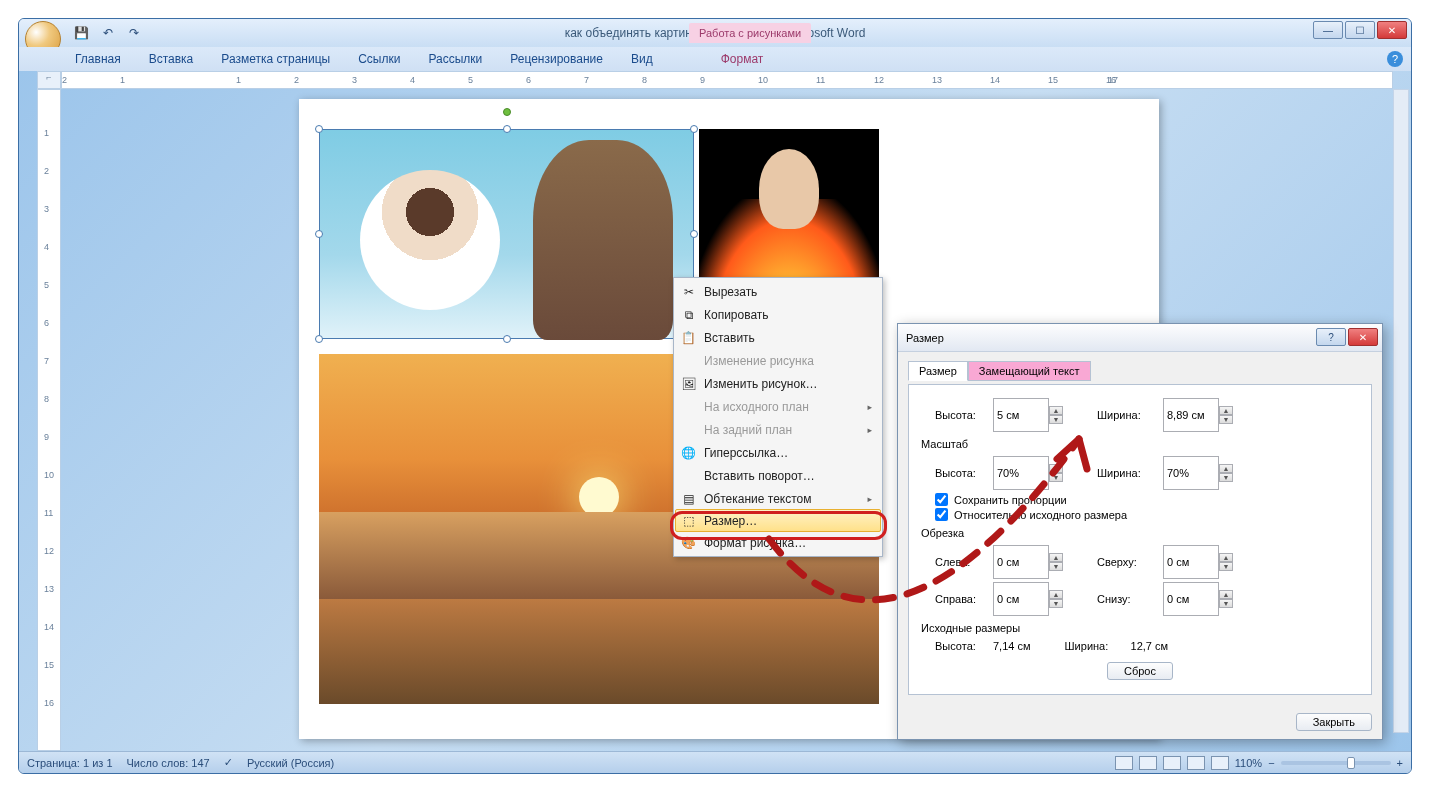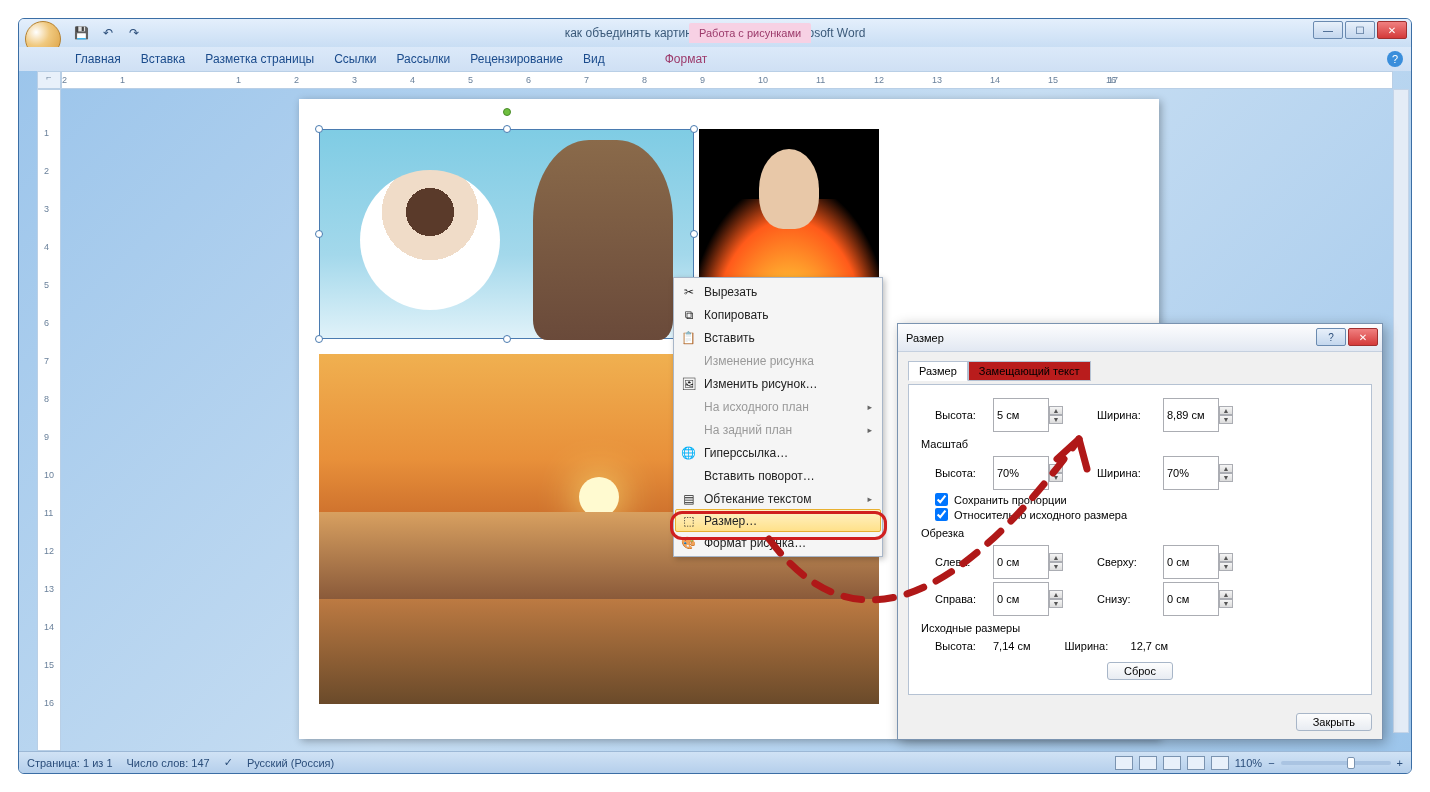--- a/index.html
+++ b/index.html
@@ -11,21 +11,21 @@
 .qat { display: flex; align-items: center; gap: 4px; padding: 0 6px; }
 .office-btn { width: 36px; height: 36px; border-radius: 50%; background: radial-gradient(circle at 30% 30%, #fff, #f0c97f 40%, #d99b3a); border: 1px solid #b48030; position: relative; top: 6px; margin-right: 6px; }
 .qat-btn { width: 22px; height: 22px; display: flex; align-items: center; justify-content: center; color: #2a4d7a; font-size: 12px; }
 .title-text { position: absolute; left: 50%; transform: translateX(-50%); }
 .context-tab-label { position: absolute; left: 670px; background: #f7d1e4; color: #9c3a6b; padding: 4px 10px; font-size: 11px; border-radius: 2px 2px 0 0; }
 .win-controls { position: absolute; right: 4px; top: 2px; display: flex; gap: 2px; }
 .win-btn { width: 30px; height: 18px; border: 1px solid #6a8ab0; border-radius: 2px; background: linear-gradient(#e8f0fa,#c4d7ee); display: flex; align-items: center; justify-content: center; font-size: 10px; color: #2a4d7a; }
 .win-btn.close { background: linear-gradient(#f08080,#d43a3a); color: #fff; border-color: #a03030; }
 
 
-.ribbon-tabs { height: 24px; background: linear-gradient(#dbe9f9,#cfe0f4); display: flex; align-items: center; padding: 0 46px; gap: 0; font-size: 12px; position: relative; }
+.ribbon-tabs { height: 24px; background: linear-gradient(#dbe9f9,#cfe0f4); display: flex; align-items: center; padding: 0 46px; gap: 8px; font-size: 12px; position: relative; }
 .ribbon-tab { padding: 4px 10px; color: #1a4b8c; cursor: pointer; }
 .ribbon-tab.context { color: #9c3a6b; margin-left: 40px; }
 .help-icon { position: absolute; right: 8px; width: 16px; height: 16px; border-radius: 50%; background: #3a8edb; color: #fff; font-size: 11px; text-align: center; line-height: 16px; }
 
 
 .doc-wrap { position: absolute; top: 52px; left: 0; right: 0; bottom: 22px; background: linear-gradient(135deg, #9cc5eb 0%, #c6ddf2 50%, #9cc5eb 100%); }
 .ruler-corner { position: absolute; left: 18px; top: 0; width: 24px; height: 18px; background: #e8f0fa; border: 1px solid #b9cfe6; font-size: 9px; text-align: center; color: #6a819b; }
 .ruler-h { position: absolute; left: 42px; right: 18px; top: 0; height: 18px; background: #fff; border: 1px solid #b9cfe6; font-size: 9px; color: #6a819b; overflow: hidden; display: flex; align-items: center; }
 .ruler-v { position: absolute; left: 18px; top: 18px; bottom: 0; width: 24px; background: #fff; border: 1px solid #b9cfe6; font-size: 9px; color: #6a819b; }
 .ruler-h span, .ruler-v span { position: absolute; }
@@ -54,21 +54,21 @@
 .menu-item .arrow { margin-left: auto; font-size: 9px; color: #666; }
 .menu-item.hl { background: linear-gradient(#fff2c8,#ffe18a); border: 1px solid #e8b030; border-radius: 2px; margin: -1px; }
 .hl-ring { position:absolute; left:651px; top:492px; width:217px; height:29px; border:3px solid #d02020; border-radius:12px; pointer-events:none; }
 
 
 .dialog { position: absolute; right: 28px; top: 304px; width: 486px; background: #f0f0f0; border: 1px solid #7a93b0; box-shadow: 3px 3px 12px rgba(0,0,0,.3); font-size: 11px; }
 .dlg-title { height: 28px; background: linear-gradient(#fdfdfe,#e2e8f2); border-bottom: 1px solid #c5d0df; display: flex; align-items: center; padding: 0 8px; position: relative; }
 .dlg-wc { position: absolute; right: 4px; top: 4px; display: flex; gap: 2px; }
 .dlg-body { padding: 8px 10px 10px; }
 .dlg-tabs { display: flex; gap: 0; margin-bottom: 4px; }
-.dlg-tab { padding: 3px 10px; border: 1px solid #b5c2d3; background: #b91c1c; font-size: 11px; position: relative; top: 1px; }
+.dlg-tab { padding: 3px 10px; border: 1px solid #b5c2d3; background: #f9a8d4; font-size: 11px; position: relative; top: 1px; }
 .dlg-tab.active { background: #fff; border-bottom-color: #fff; }
 .dlg-panel { border: 1px solid #b5c2d3; background: #fff; padding: 10px 12px 14px; }
 .group-lbl { margin: 6px 0 6px 0; color: #000; }
 .row { display: flex; align-items: center; gap: 6px; margin: 3px 0 3px 14px; }
 .row label { width: 52px; }
 .row .lbl2 { width: 60px; margin-left: 28px; }
 .spin { display: inline-flex; align-items: center; }
 .spin input { width: 56px; height: 34px; border: 1px solid #abadb3; padding: 0 3px; font-size: 11px; }
 .spin .sbtns { display: flex; flex-direction: column; }
 .spin .sbtns div { width: 14px; height: 9px; border: 1px solid #abadb3; background: linear-gradient(#f5f5f5,#dcdcdc); font-size: 7px; text-align: center; line-height: 7px; color: #555; }

